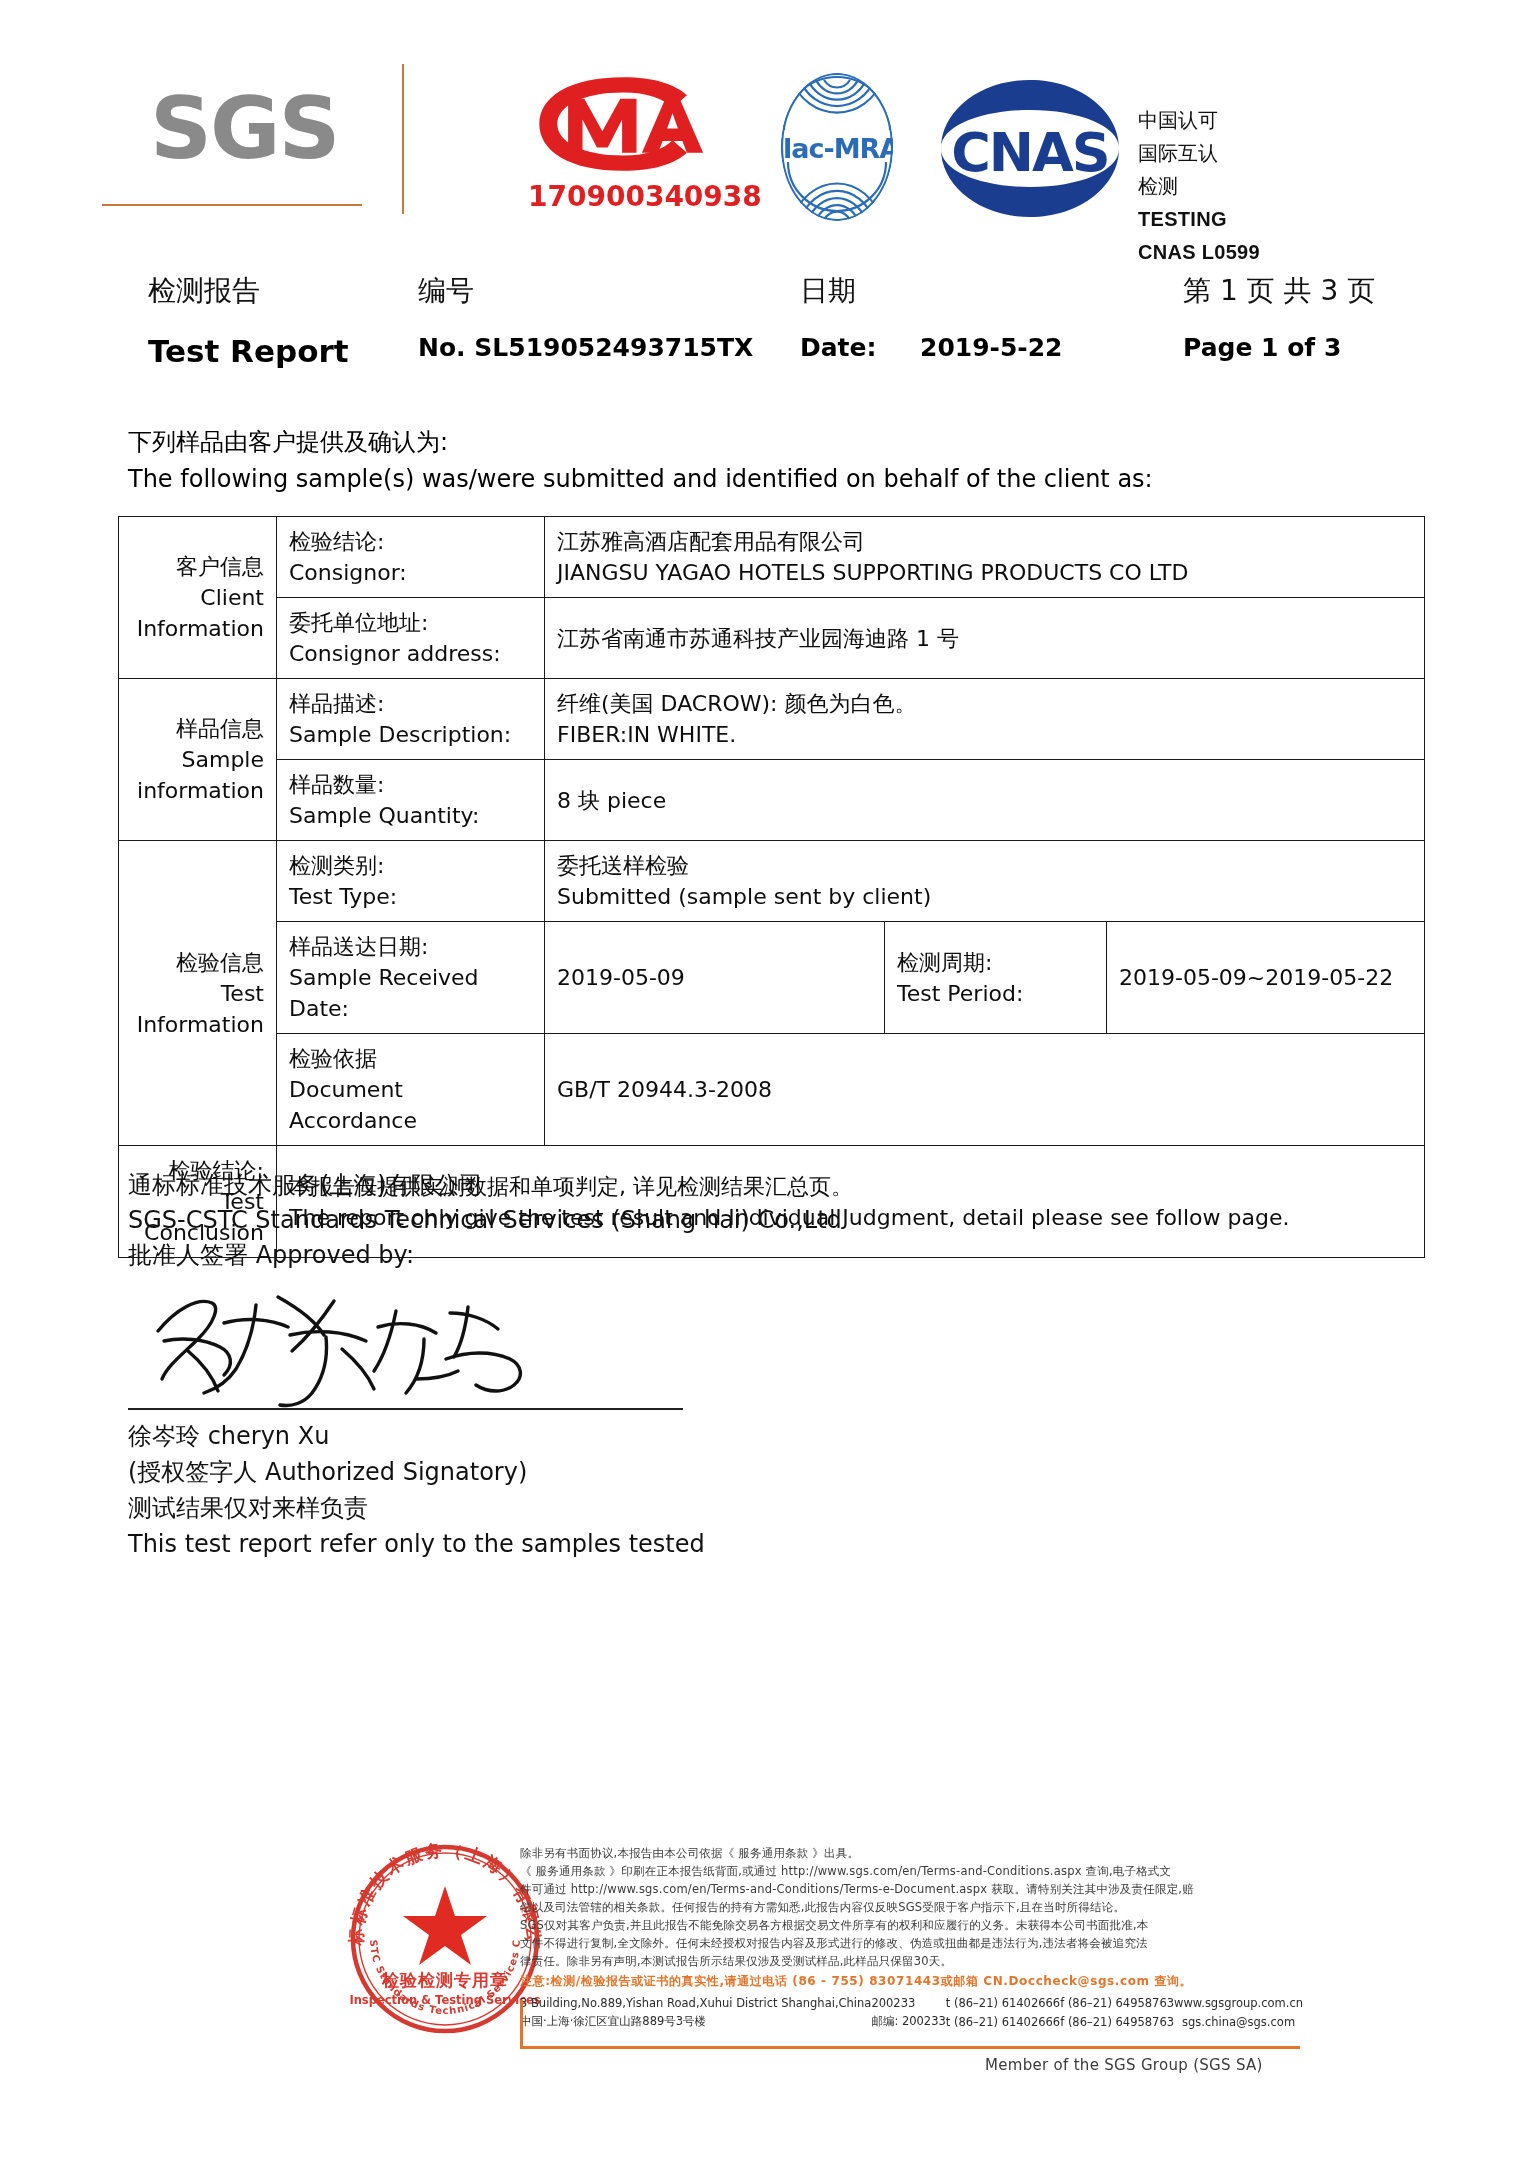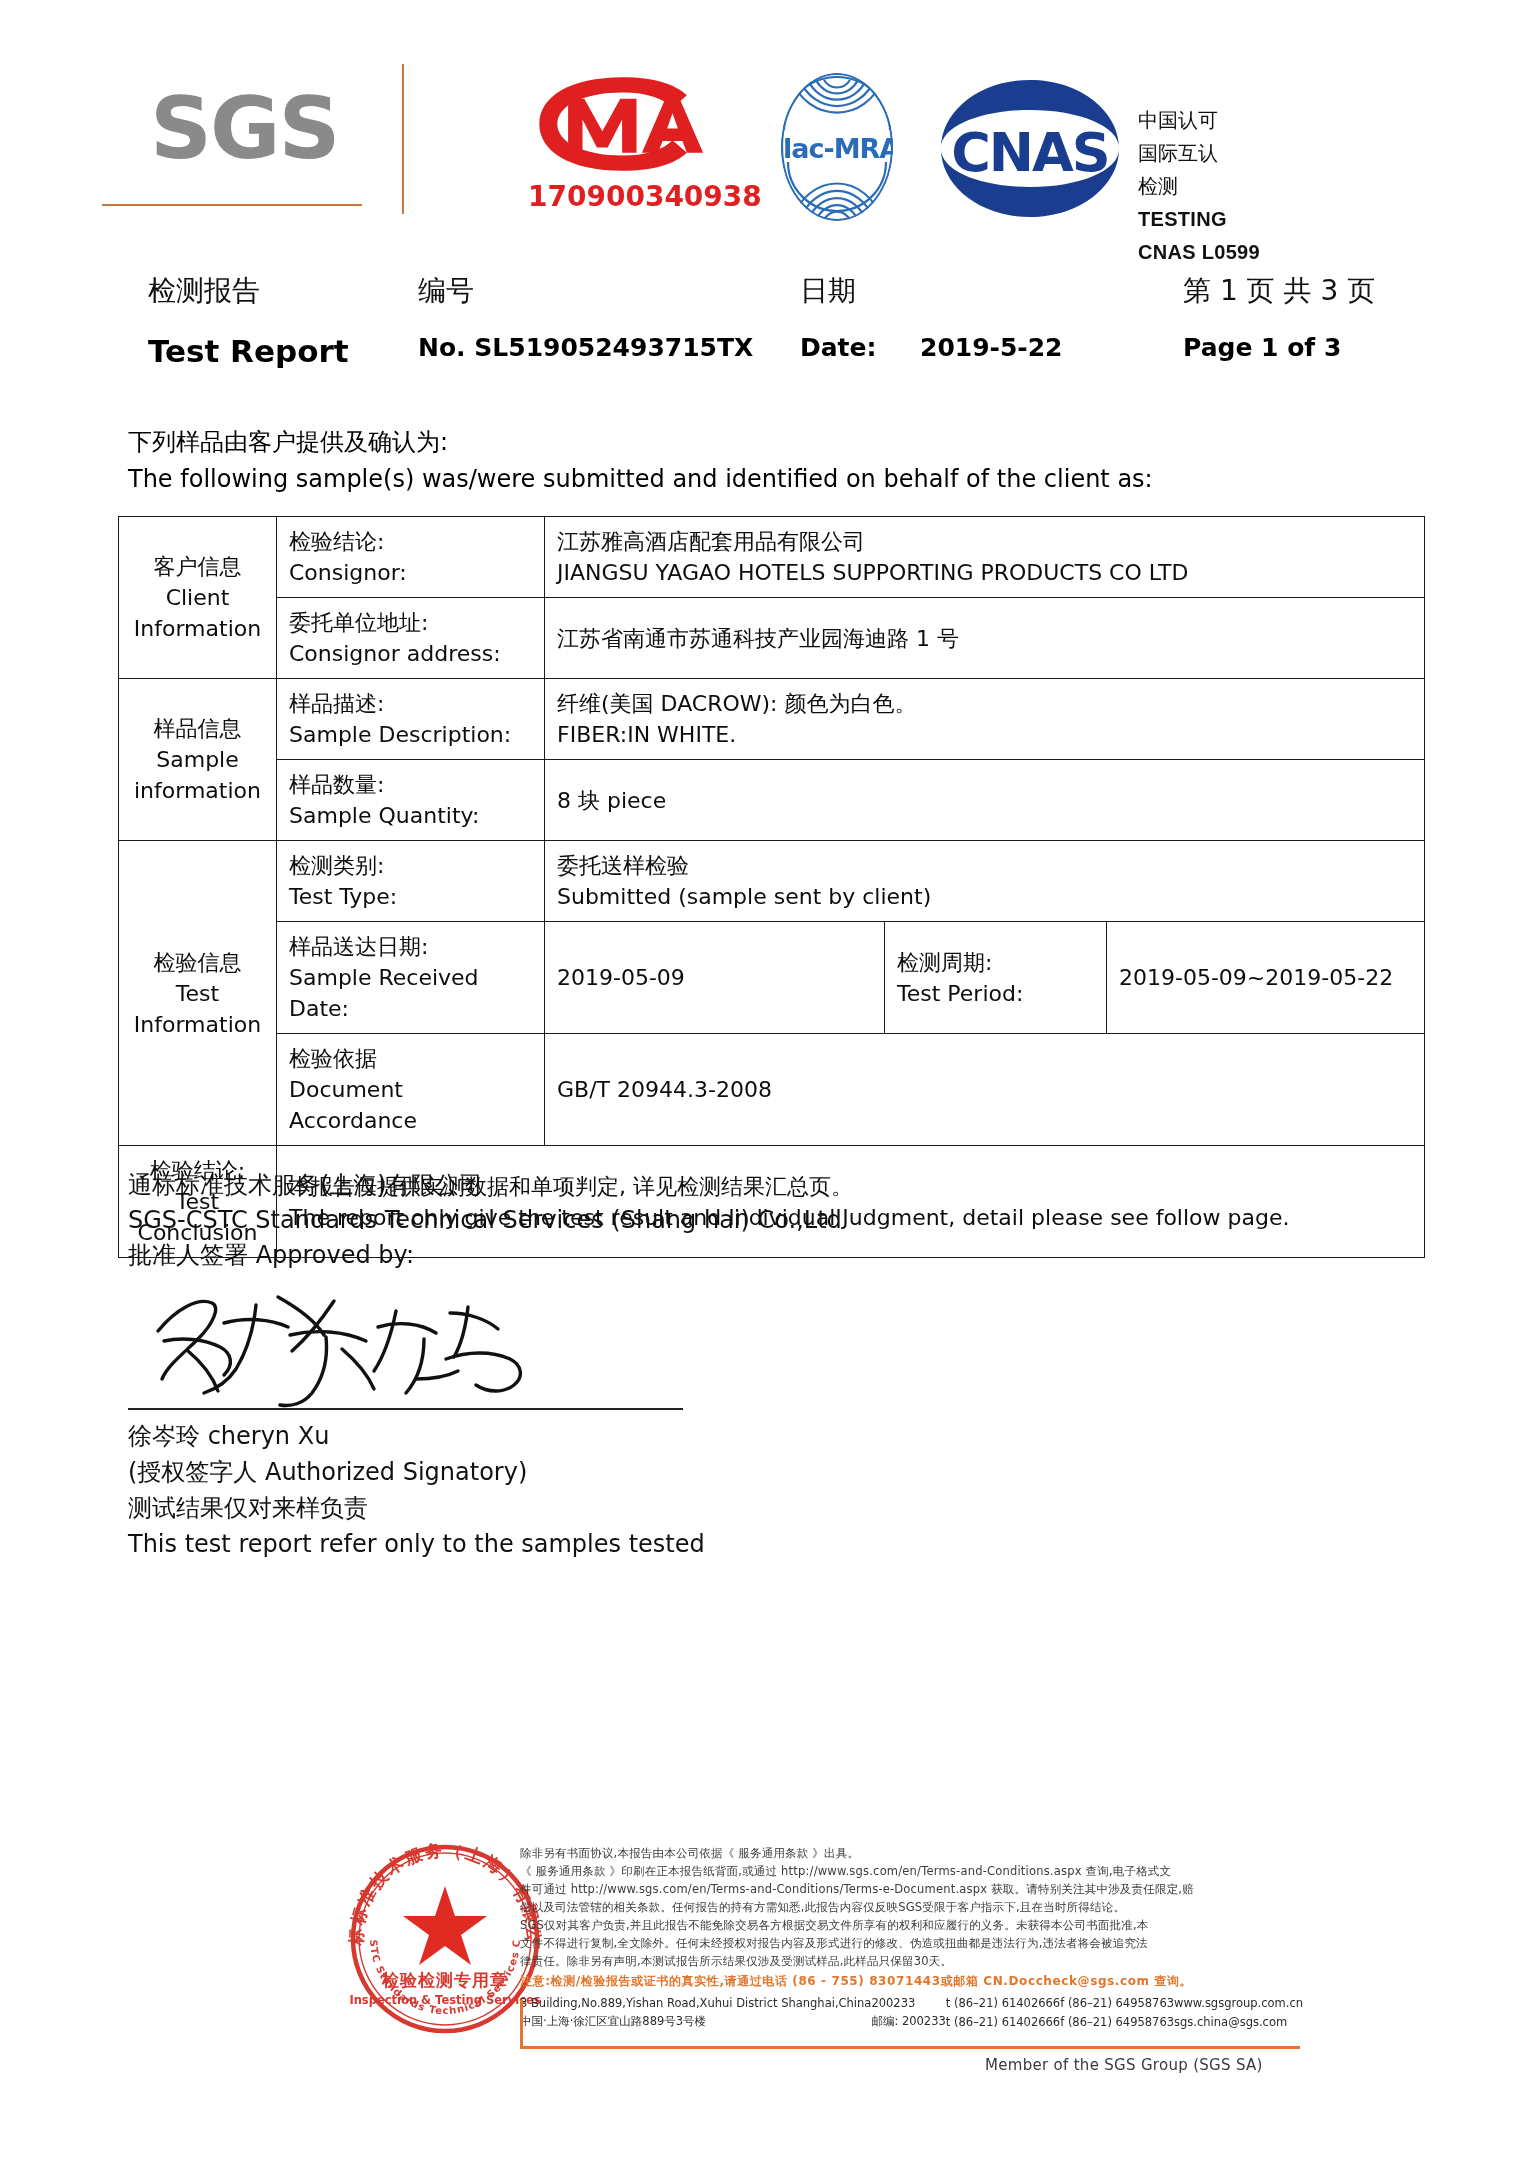--- a/index.html
+++ b/index.html
@@ -156,21 +156,21 @@
   .main-table td {
     border: 1.6px solid #1a1a1a;
     padding: 9px 12px;
     vertical-align: middle;
     font-family: "DejaVu Sans", sans-serif;
     font-size: 22px;
     line-height: 31px;
     color: #0d0d0d;
   }
   td.cat {
-    text-align: center;
+    text-align: right;
     width: 158px;
   }
   td.lab { width: 268px; }
   .cell-cn { display: block; }
   .cell-en { display: block; }
   td.val { }
   td.mini-lab { width: 222px; }
   td.mini-val { width: 280px; }
   .nowrap { white-space: nowrap; }
 
@@ -246,21 +246,21 @@
     font-family: "DejaVu Sans", sans-serif;
     font-size: 11.5px;
     color: #2b2b2b;
     padding: 2px 0;
     white-space: nowrap;
   }
   .addr-table td.a1 { width: 310px; }
   .addr-table td.a2 { width: 86px; }
   .addr-table td.a3 { width: 150px; }
   .addr-table td.a4 { width: 150px; }
-  .addr-table td.a5 { text-align: left; }
+  .addr-table td.a5 { text-align: center; }
   .foot-rule-left {
     position: absolute;
     left: 520px;
     top: 172px;
     width: 3px;
     height: 48px;
     background: #e2762c;
   }
   .foot-rule-bottom {
     position: absolute;

